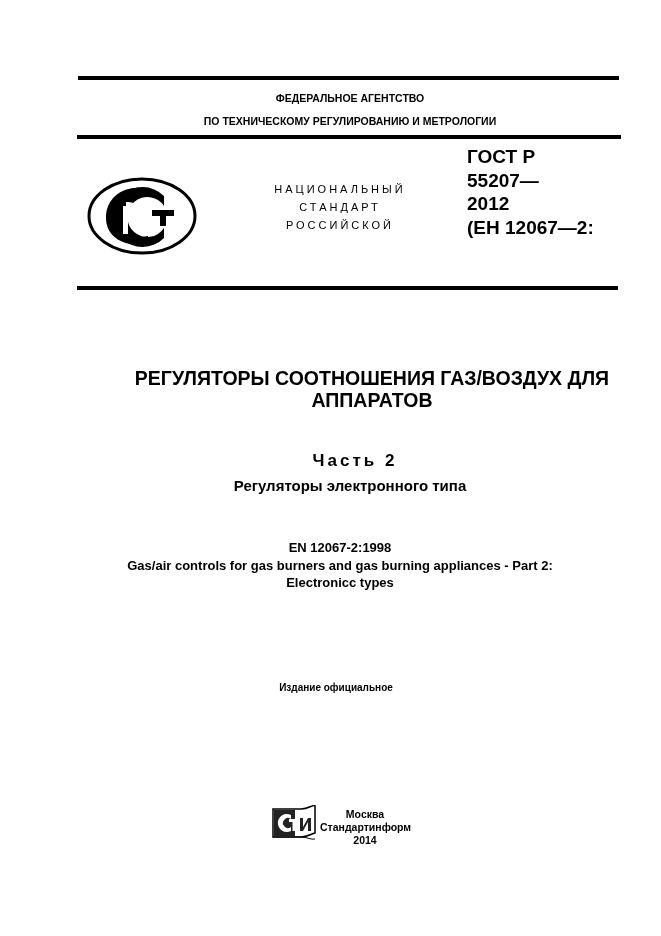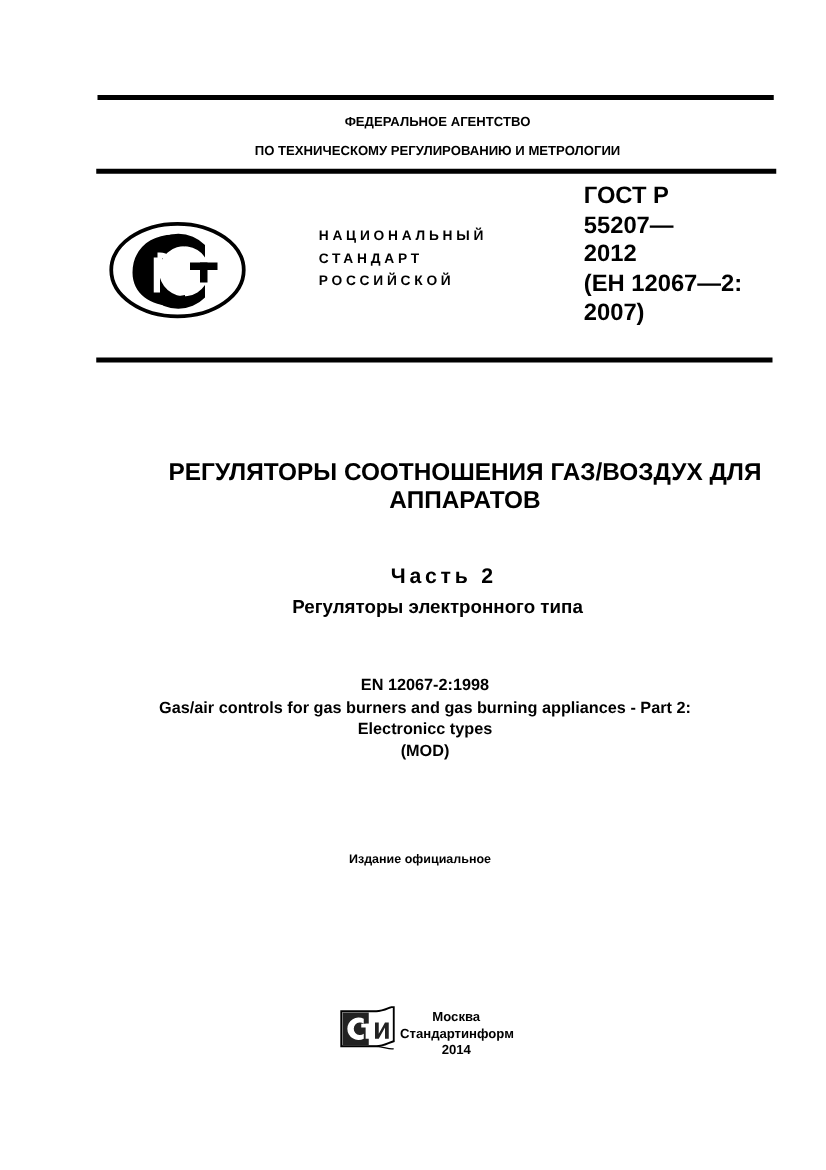--- a/index.html
+++ b/index.html
@@ -4,21 +4,21 @@
   <style>
     html, body { margin: 0; padding: 0; background: #ffffff; }
     body {
       width: 661px; height: 936px; position: relative; overflow: hidden;
       font-family: "Liberation Sans", sans-serif; color: #000;
     }
     .rule { position: absolute; background: #000; height: 4px; }
     .abs { position: absolute; }
     .center { text-align: center; }
     .agency { left: 70px; width: 560px; font-weight: bold; font-size: 10.5px; line-height: 23px; }
-    .national { font-weight: bold; font-size: 11px; letter-spacing: 3px; line-height: 18px; }
+    .national { font-weight: normal; font-size: 11px; letter-spacing: 3px; line-height: 18px; text-align: center; }
     .gost { font-weight: bold; font-size: 19px; line-height: 23.5px; }
     .title { font-weight: bold; font-size: 19.5px; line-height: 22px; text-align: center; }
     .part { font-weight: bold; font-size: 17px; letter-spacing: 3px; }
     .subtitle { font-weight: bold; font-size: 15px; }
     .en { font-weight: bold; font-size: 13px; line-height: 17.5px; text-align: center; }
     .edition { font-weight: bold; font-size: 10px; }
     .publisher { font-weight: bold; font-size: 10.5px; line-height: 13px; text-align: center; }
   </style>
 </head>
 <body>
@@ -51,39 +51,37 @@
   <div>НАЦИОНАЛЬНЫЙ</div>
   <div>СТАНДАРТ</div>
   <div>РОССИЙСКОЙ</div>
 </div>
 
 <div class="abs gost" style="left:467px; top:145px;">
   <div>ГОСТ Р</div>
   <div>55207—</div>
   <div>2012</div>
   <div>(ЕН 12067—2:</div>
-  <div>2007)</div>
 </div>
 
 <div class="rule" style="left:77px; top:286px; width:541px;"></div>
 
 <div class="abs title" style="left:102px; top:367px; width:540px;">
   <div>РЕГУЛЯТОРЫ СООТНОШЕНИЯ ГАЗ/ВОЗДУХ ДЛЯ</div>
   <div>АППАРАТОВ</div>
 </div>
 
 <div class="abs part center" style="left:200px; top:451px; width:310px;">Часть 2</div>
 
 <div class="abs subtitle center" style="left:150px; top:477px; width:400px;">Регуляторы электронного типа</div>
 
 <div class="abs en" style="left:70px; top:539px; width:540px;">
   <div>EN 12067-2:1998</div>
   <div>Gas/air controls for gas burners and gas burning appliances - Part 2:</div>
   <div>Electronicc types</div>
-  <div>(MOD)</div>
 </div>
 
 <div class="abs edition center" style="left:236px; top:682px; width:200px;">Издание официальное</div>
 
 <div class="abs" style="left:271px; top:805px; width:46px; height:36px;">
   <svg width="46" height="36" viewBox="0 0 46 36">
     <path d="M2 4 L30 4 C36 4 40 1 44 0 L44 28 C40 29 36 32 30 32 L2 32 Z" fill="#fff" stroke="#000" stroke-width="1.5"></path>
     <path d="M3 5 L24 5 L24 31 L3 31 Z" fill="#222"></path>
     <path d="M20 10 A9 9 0 1 0 20 26 L20 22 A5 5 0 1 1 20 14 Z" fill="#fff"></path>
     <rect x="18" y="14" width="10" height="3" fill="#fff"></rect>

